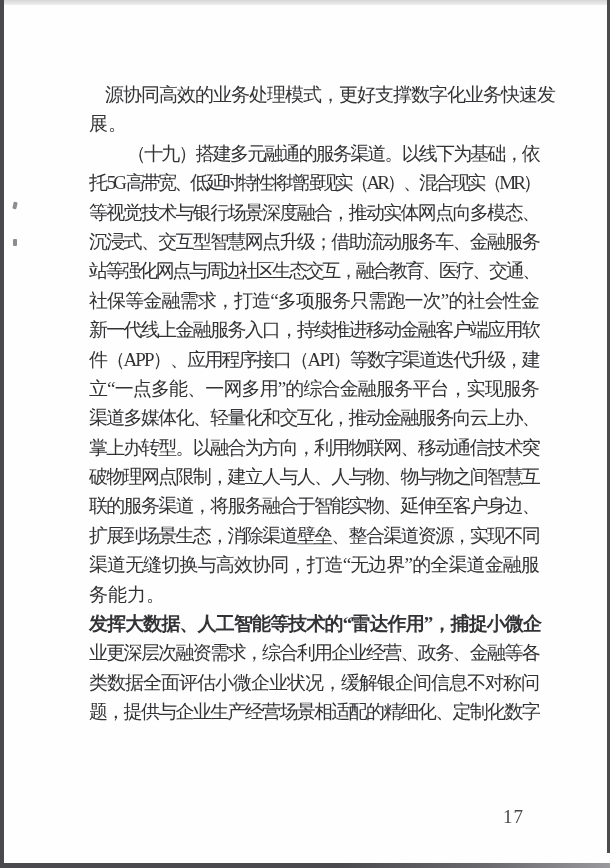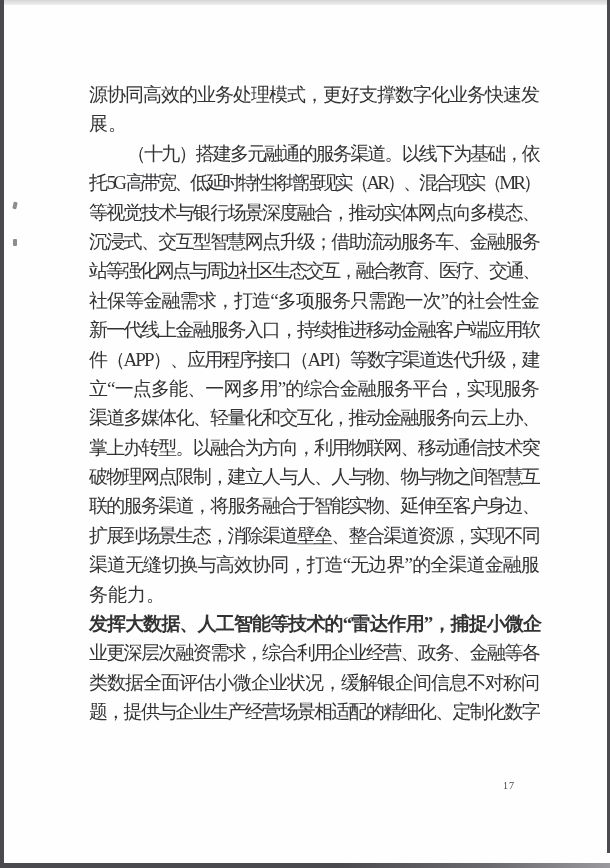--- a/index.html
+++ b/index.html
@@ -62,41 +62,41 @@
     font-size: 19px;
     white-space: nowrap;
     overflow: visible;
   }
   #text-block .line.indent {
     padding-left: 38px;
   }
   #page-number {
     position: absolute;
     left: 503px;
-    top: 780px;
-    font-size: 10px;
+    top: 806px;
+    font-size: 19px;
     letter-spacing: 1px;
     color: #48484c;
   }
 </style>
 </head>
 <body>
 
 <div id="scan-page">
 
   <div class="edge-top"></div>
   <div class="edge-left"></div>
   <div class="edge-right"></div>
   <div class="edge-bottom"></div>
 
   <div id="speck-1" class="speck"></div>
   <div id="speck-2" class="speck"></div>
 
   <div id="text-block">
-      <div class="line"><span style="letter-spacing: -1px;">源协同高效的业务处理模式，更好支撑数字化业务快速发</span></div>
+      <div class="line"><span style="letter-spacing: -1px; margin-left: 16px;">源协同高效的业务处理模式，更好支撑数字化业务快速发</span></div>
       <div class="line"><span>展。</span></div>
       <div class="line indent"><span style="letter-spacing: -1.83333px;">（十九）搭建多元融通的服务渠道。以线下为基础，依</span></div>
       <div class="line"><span style="letter-spacing: -2.95898px;">托 5G 高带宽、低延时特性将增强现实（AR）、混合现实（MR）</span></div>
       <div class="line"><span style="letter-spacing: -1.69231px; font-family: Liberation Mono, monospace;">等视觉技术与银行场景深度融合，推动实体网点向多模态、</span></div>
       <div class="line"><span style="letter-spacing: -1.69231px;">沉浸式、交互型智慧网点升级；借助流动服务车、金融服务</span></div>
       <div class="line"><span style="letter-spacing: -2.33333px;">站等强化网点与周边社区生态交互，融合教育、医疗、交通、</span></div>
       <div class="line"><span style="letter-spacing: -0.879808px;">社保等金融需求，打造“多项服务只需跑一次”的社会性金</span></div>
       <div class="line"><span style="letter-spacing: -1.69231px;">新一代线上金融服务入口，持续推进移动金融客户端应用软</span></div>
       <div class="line"><span style="letter-spacing: -1.80981px;">件（APP）、应用程序接口（API）等数字渠道迭代升级，建</span></div>
       <div class="line"><span style="letter-spacing: -0.879808px;">立“一点多能、一网多用”的综合金融服务平台，实现服务</span></div>

